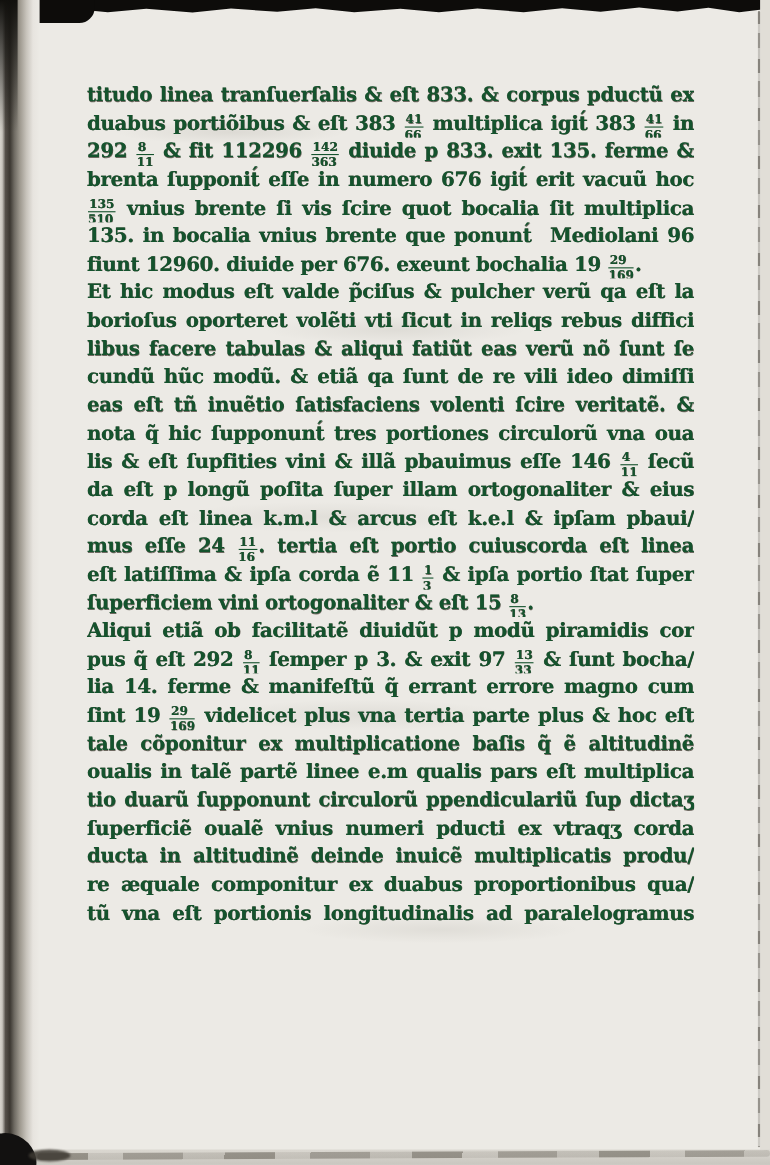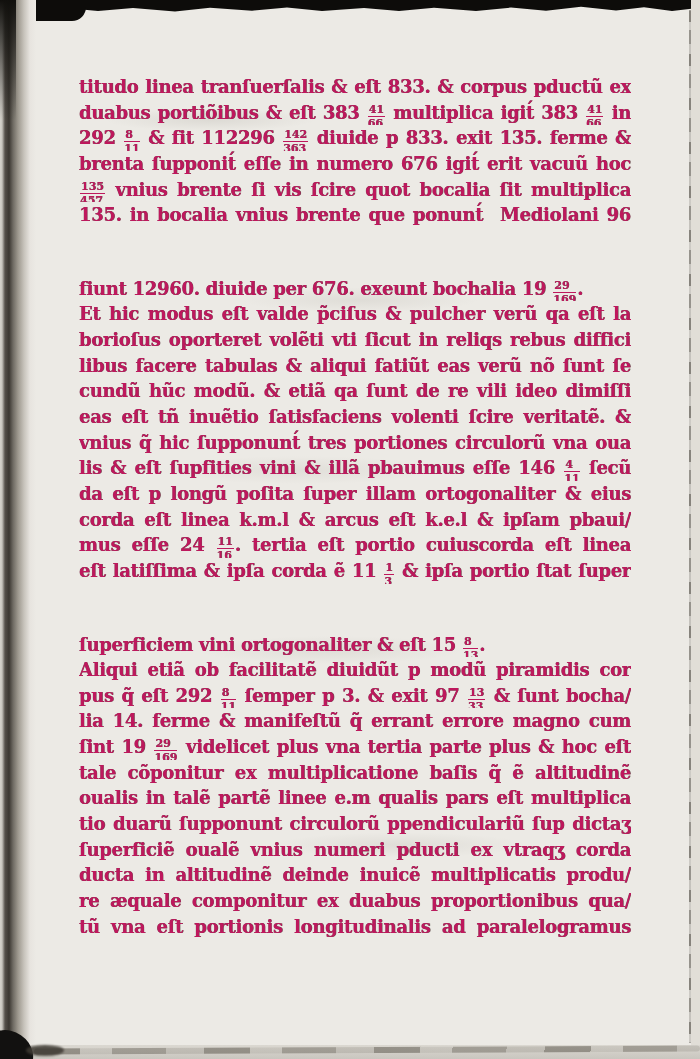--- a/index.html
+++ b/index.html
@@ -75,34 +75,34 @@
     background:
       radial-gradient(150px 16px at 210px 120px, rgba(115,110,98,0.13), transparent 70%),
       radial-gradient(170px 18px at 360px 300px, rgba(115,110,98,0.11), transparent 70%),
       radial-gradient(200px 20px at 300px 470px, rgba(115,110,98,0.09), transparent 70%),
       radial-gradient(190px 20px at 330px 650px, rgba(115,110,98,0.10), transparent 70%),
       radial-gradient(180px 18px at 400px 845px, rgba(115,110,98,0.10), transparent 70%);
   }
   
   .textblock {
     position: absolute; left: 79px; top: 74px; width: 552px;
-    color: #be185d;
+    color: #14532d;
     font-weight: 700;
     font-size: 18px;
     line-height: 25.65px;
     letter-spacing: -0.3px;
     text-shadow: 0.35px 0.3px 0 rgba(26,19,9,0.6), -0.2px 0 0 rgba(26,19,9,0.35);
   }
   .line {
     height: 25.65px;
     overflow: hidden;
     text-align: justify;
     text-align-last: justify;
   }
-  .line.short { text-align-last: left; margin-top: 48px; }
+  .line.short { text-align-last: left; }
   .frac {
     display: inline-block;
     vertical-align: -8px;
     text-align: center;
     font-size: 11px;
     line-height: 1;
     letter-spacing: 0;
     margin: 0 1px;
   }
   .frac .num {
@@ -115,29 +115,29 @@
 </head>
 <body>
 
 <div class="scan">
   <div class="mottle"></div>
   <div class="textblock">
       <div class="line">titudo linea tranſuerſalis &amp; eſt 833. &amp; corpus pductũ ex</div>
       <div class="line">duabus portiõibus &amp; eſt 383 <span class="frac"><span class="num">41</span><span class="den">66</span></span> multiplica igit́ 383 <span class="frac"><span class="num">41</span><span class="den">66</span></span> in</div>
       <div class="line">292 <span class="frac"><span class="num">8</span><span class="den">11</span></span> &amp; fit 112296 <span class="frac"><span class="num">142</span><span class="den">363</span></span> diuide p 833. exit 135. ferme &amp; qa</div>
       <div class="line">brenta ſupponit́ eſſe in numero 676 igit́ erit vacuũ hoc</div>
-      <div class="line"><span class="frac"><span class="num">135</span><span class="den">457</span></span> vnius brente ſi vis ſcire quot bocalia ſit multiplica</div>
+      <div class="line"><span class="frac"><span class="num">135</span><span class="den">510</span></span> vnius brente ſi vis ſcire quot bocalia ſit multiplica</div>
       <div class="line">135. in bocalia vnius brente que ponunt́  Mediolani 96</div>
       <div class="line short">fiunt 12960. diuide per 676. exeunt bochalia 19 <span class="frac"><span class="num">29</span><span class="den">169</span></span>.</div>
       <div class="line">Et hic modus eſt valde p̃ciſus &amp; pulcher verũ qa eſt la</div>
       <div class="line">borioſus oporteret volẽti vti ſicut in reliqs rebus diffici</div>
       <div class="line">libus facere tabulas &amp; aliqui fatiũt eas verũ nõ ſunt ſe</div>
       <div class="line">cundũ hũc modũ. &amp; etiã qa ſunt de re vili ideo dimiſſi</div>
       <div class="line">eas eſt tñ inuẽtio ſatisfaciens volenti ſcire veritatẽ. &amp;</div>
-      <div class="line">vnius q̃ hic ſupponunt́ tres portiones circulorũ vna oua</div>
+      <div class="line">nota q̃ hic ſupponunt́ tres portiones circulorũ vna oua</div>
       <div class="line">lis &amp; eſt ſupfities vini &amp; illã pbauimus eſſe 146 <span class="frac"><span class="num">4</span><span class="den">11</span></span> ſecũ</div>
       <div class="line">da eſt p longũ poſita ſuper illam ortogonaliter &amp; eius</div>
       <div class="line">corda eſt linea k.m.l &amp; arcus eſt k.e.l &amp; ipſam pbaui/</div>
       <div class="line">mus eſſe 24 <span class="frac"><span class="num">11</span><span class="den">16</span></span>. tertia eſt portio cuiuscorda eſt linea trãſ,</div>
       <div class="line">eſt latiſſima &amp; ipſa corda ẽ 11 <span class="frac"><span class="num">1</span><span class="den">3</span></span> &amp; ipſa portio ſtat ſuper</div>
       <div class="line short">ſuperficiem vini ortogonaliter &amp; eſt 15 <span class="frac"><span class="num">8</span><span class="den">13</span></span>.</div>
       <div class="line">Aliqui etiã ob facilitatẽ diuidũt p modũ piramidis cor</div>
       <div class="line">pus q̃ eſt 292 <span class="frac"><span class="num">8</span><span class="den">11</span></span> ſemper p 3. &amp; exit 97 <span class="frac"><span class="num">13</span><span class="den">33</span></span> &amp; ſunt bocha/</div>
       <div class="line">lia 14. ferme &amp; manifeſtũ q̃ errant errore magno cum</div>
       <div class="line">ſint 19 <span class="frac"><span class="num">29</span><span class="den">169</span></span> videlicet plus vna tertia parte plus &amp; hoc eſt</div>

